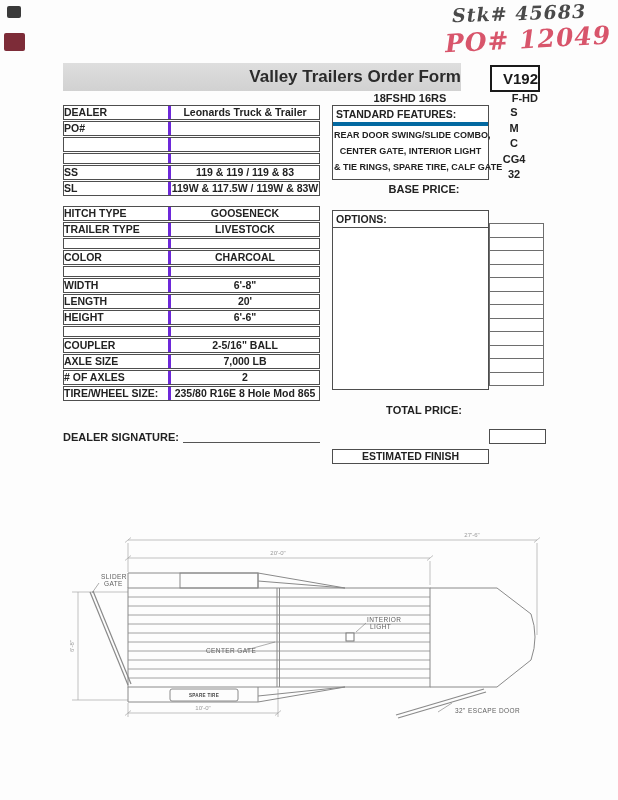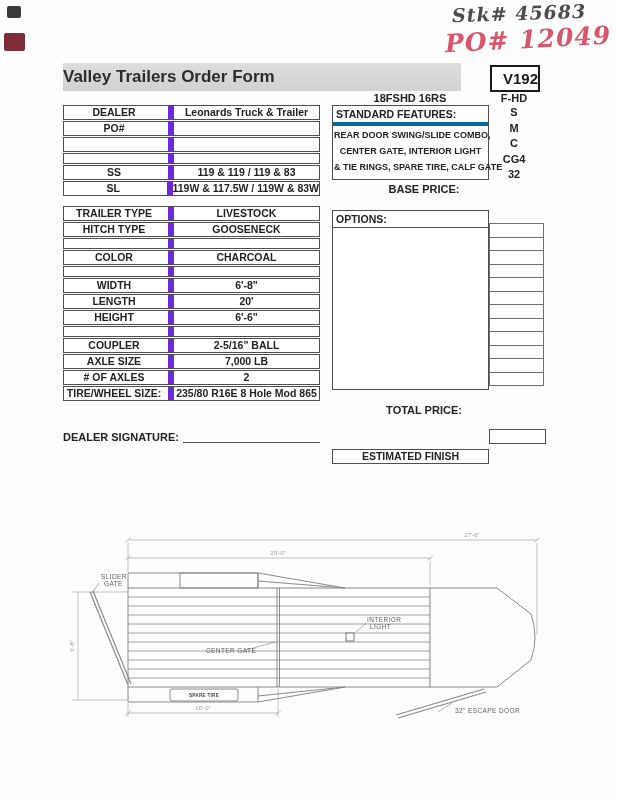--- a/index.html
+++ b/index.html
@@ -13,32 +13,32 @@
   .mark1{left:7px;top:6px;width:14px;height:12px;background:#3a3a3a;border-radius:2px;}
   .mark2{left:4px;top:33px;width:21px;height:18px;background:#7d2c38;border-radius:2px;}
 
   
   .hand{font-family:"DejaVu Serif", serif;font-style:italic;font-weight:bold;letter-spacing:1px;white-space:nowrap;}
   .stk{left:452px;top:2px;font-size:19px;color:#4a4a4a;transform:rotate(-2deg);}
   .po{left:445px;top:25px;font-size:25px;color:#d8556b;transform:rotate(-3deg);}
 
   
   .titleBand{left:63px;top:63px;width:398px;height:28px;background:linear-gradient(180deg,#dedede,#d1d1d1);
-    text-align:left;line-height:28px;font-weight:bold;font-size:17px;color:#2b2b2b;}
+    text-align:right;line-height:28px;font-weight:bold;font-size:17px;color:#2b2b2b;}
   .v192{left:490px;top:65px;width:46px;height:23px;border:2px solid #1a1a1a;background:#fff;
     text-align:right;line-height:23px;font-weight:bold;font-size:15px;color:#1a1a1a;}
   .modelText{left:332px;top:92px;width:156px;text-align:center;font-weight:bold;font-size:11px;}
-  .fhd{left:490px;top:92px;width:48px;text-align:center;font-weight:bold;font-size:11px;}
+  .fhd{left:490px;top:92px;width:48px;text-align:right;font-weight:bold;font-size:11px;}
 
   
   .leftTable{left:63px;top:105px;width:257px;}
   .trow{display:flex;border:1px solid #4e4e4e;margin-bottom:1px;height:13px;background:#fff;}
   .trow.short{height:9px;}
   .trow.gap{border-color:transparent;background:transparent;height:6px;}
-  .tlabel{width:100px;border-right:6px solid #6d28d9;text-align:center;padding-right:4px;
+  .tlabel{width:100px;border-right:3px solid #6d28d9;text-align:left;padding-right:4px;
     font-weight:bold;font-size:10.5px;line-height:13px;color:#222;}
   .tvalue{flex:1;text-align:center;font-weight:bold;font-size:10.5px;line-height:13px;color:#222;white-space:nowrap;}
 
   .sigRow{left:63px;top:428px;width:257px;display:flex;align-items:flex-end;height:15px;}
   .sigLabel{font-weight:bold;font-size:11px;}
   .sigLine{flex:1;border-bottom:1px solid #555;height:13px;margin-left:4px;}
 
   
   .sfBox{left:332px;top:105px;width:155px;border:1px solid #4e4e4e;background:#fff;}
   .sfHeader{font-weight:bold;font-size:10.5px;padding:2px 3px;border-bottom:4px solid #0369a1;}
@@ -98,26 +98,26 @@
     <div class="trow">
       <div class="tlabel">SS</div>
       <div class="tvalue">119 &amp; 119  /  119 &amp; 83</div>
     </div>
     <div class="trow">
       <div class="tlabel">SL</div>
       <div class="tvalue">119W &amp; 117.5W  /  119W &amp; 83W</div>
     </div>
     <div class="trow gap"></div>
     <div class="trow">
+      <div class="tlabel">HITCH TYPE</div>
+      <div class="tvalue">GOOSENECK</div>
+    </div>
+    <div class="trow">
       <div class="tlabel">TRAILER TYPE</div>
       <div class="tvalue">LIVESTOCK</div>
-    </div>
-    <div class="trow">
-      <div class="tlabel">HITCH TYPE</div>
-      <div class="tvalue">GOOSENECK</div>
     </div>
     <div class="trow short">
       <div class="tlabel"></div>
       <div class="tvalue"></div>
     </div>
     <div class="trow">
       <div class="tlabel">COLOR</div>
       <div class="tvalue">CHARCOAL</div>
     </div>
     <div class="trow short">

